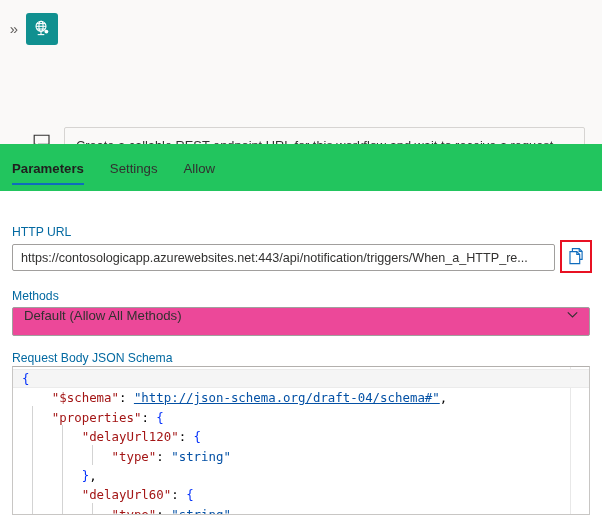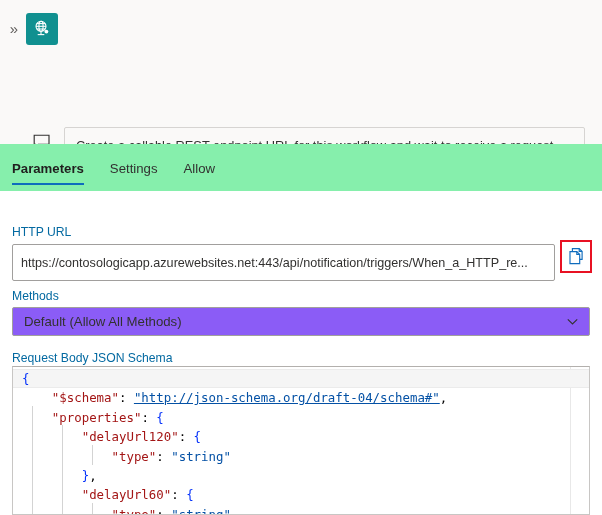--- a/index.html
+++ b/index.html
@@ -83,21 +83,21 @@
     font-size: 12.8px;
     line-height: 17px;
     color: #323130;
   }
 
   
   .tabs {
     position: absolute;
     left: 0; top: 144px;
     width: 602px; height: 47px;
-    background: #86efac;
+    background: #22c55e;
     display: flex;
     align-items: flex-start;
     padding-left: 12px;
     padding-top: 17px;
   }
   .tab {
     position: relative;
     font-size: 13.2px;
     color: #323130;
     margin-right: 26px;
@@ -124,21 +124,21 @@
     color: #0369a1;
     line-height: 16px;
   }
   .lbl-url    { left: 12px; top: 224px; }
   .lbl-method { left: 12px; top: 288px; }
   .lbl-schema { left: 12px; top: 350px; }
 
   .url-row {
     position: absolute;
     left: 12px; top: 244px;
-    width: 543px; height: 37px;
+    width: 543px; height: 27px;
     border: 1px solid #a19f9d;
     border-radius: 2px;
     background: #ffffff;
     display: flex;
     align-items: center;
     padding: 0 8px;
     overflow: hidden;
   }
   .url-text {
     font-size: 12.6px;
@@ -160,23 +160,23 @@
     cursor: pointer;
   }
   .copy-highlight svg { display: block; }
 
   .method-select {
     position: absolute;
     left: 12px; top: 307px;
     width: 578px; height: 29px;
     border: 1px solid #a19f9d;
     border-radius: 2px;
-    background: #8b5cf6;
-    display: flex;
-    align-items: center;
+    background: #ec4899;
+    display: flex;
+    align-items: flex-start;
     padding: 0 10px 0 11px;
     cursor: pointer;
   }
   .method-value {
     flex: 1;
     font-size: 13.2px;
     color: #323130;
   }
   .chevron-down {
     width: 13px; height: 13px;

